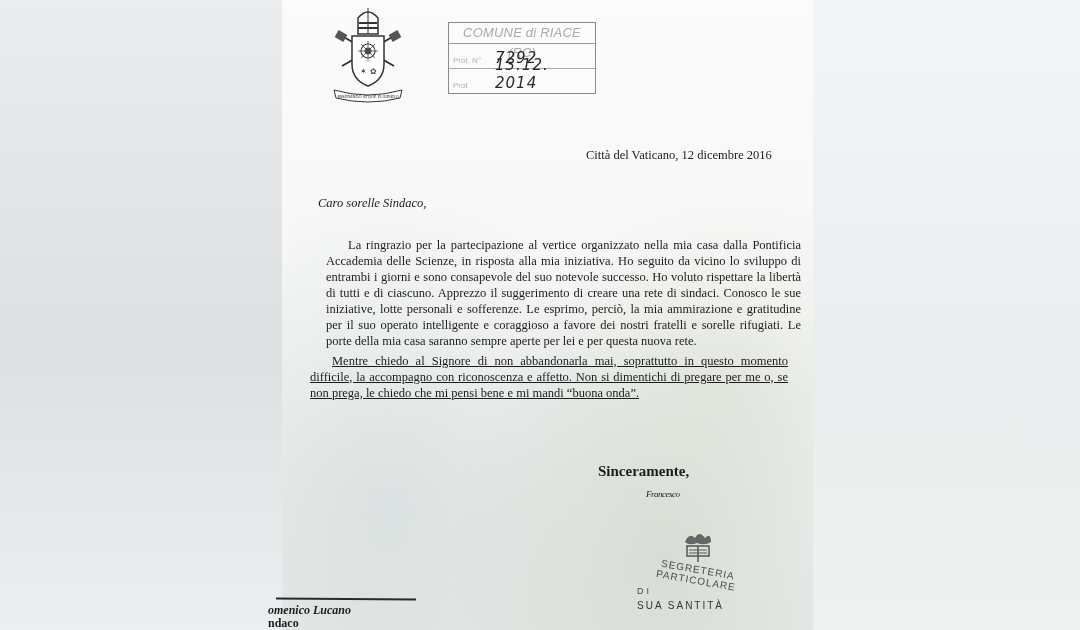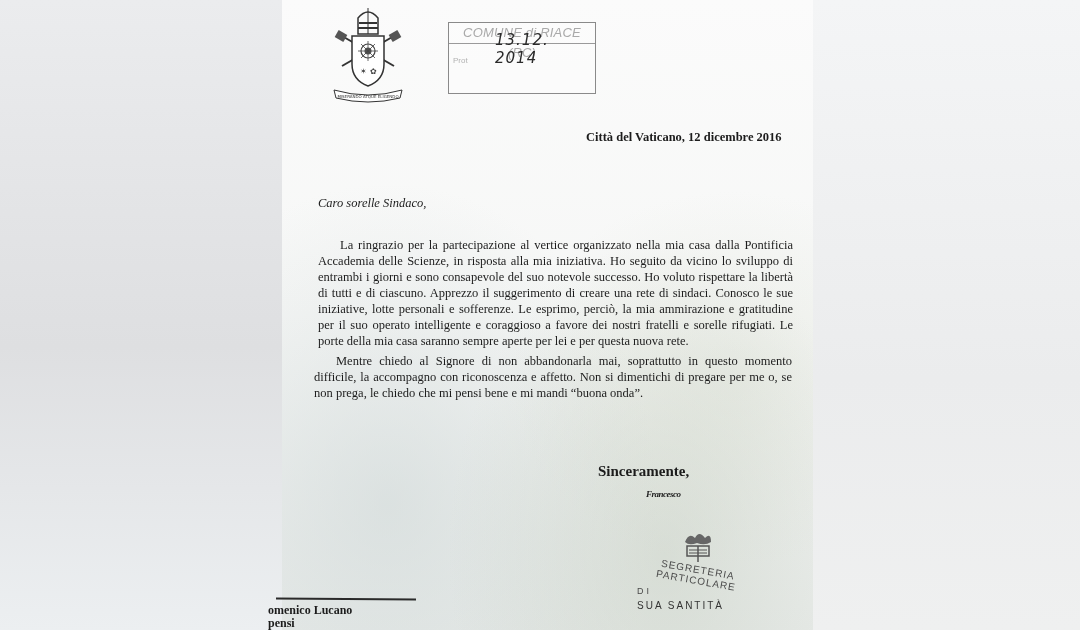--- a/index.html
+++ b/index.html
@@ -27,37 +27,37 @@
     border:1.5px solid #8a8a8a; background:rgba(255,255,255,0.3);
     font-family:"Liberation Sans", sans-serif;
   }
   .stamp-title { height:20px; border-bottom:1.2px solid #9a9a9a; color:#a9a9a9;
     font-weight:normal; font-style:italic; font-size:13px; text-align:center; line-height:20px; letter-spacing:0.2px;}
   .stamp-row { position:relative; height:24px; border-bottom:1px solid #a8a8a8; }
   .stamp-row:last-child { border-bottom:none; }
   .stamp-label { position:absolute; left:4px; bottom:3px; font-size:8px; color:#b3b3b3; }
   .stamp-value { position:absolute; left:46px; bottom:1px; font-family:"DejaVu Sans", sans-serif;
     font-size:15px; color:#2a2a2a; font-style:italic; letter-spacing:1px; }
-  .date-line { position:absolute; left:304px; top:130px; font-size:12.5px;font-weight:bold; }
+  .date-line { position:absolute; left:304px; top:148px; font-size:12.5px; }
   .salutation { position:absolute; left:36px; top:196px; font-size:12.5px; font-style:italic; }
   .para { position:absolute; font-size:12.5px; line-height:16px; text-align:justify; }
   .p1 { left:36px; top:224px; width:475px; }
-  .p2 { left:32px; top:340px; width:478px; }
-  .indent { text-indent:22px; }
+  .p2 { left:20px; top:340px; width:478px;text-decoration:underline; }
+  .indent { text-indent:22px;margin-left:8px; }
   .closing { position:absolute; left:316px; top:463px; font-size:15px; font-weight:bold; }
-  .signature { position:absolute; left:364px; top:489px; font-size:9px; font-style:italic; font-weight:bold; color:#222; letter-spacing:-0.5px;}
+  .signature { position:absolute; left:364px; top:489px; font-size:9px; font-style:italic; font-weight:normal; color:#222; letter-spacing:-0.5px;}
   .seal { position:absolute; left:355px; top:528px; width:120px; height:100px; }
   .seal-line1 { position:absolute; left:0; top:36px; width:120px; text-align:center;
     font-family:"Liberation Sans", sans-serif; font-size:10px; color:#4a4a4a; letter-spacing:1px; transform:rotate(10deg); }
   .seal-line2 { position:absolute; left:0; top:58px; width:120px; text-align:left;
     font-family:"Liberation Sans", sans-serif; font-size:9px; color:#4a4a4a; letter-spacing:3px; }
   .seal-line3 { position:absolute; left:0; top:72px; width:120px; text-align:left;
     font-family:"Liberation Sans", sans-serif; font-size:10px; color:#333; letter-spacing:2px; }
   .rule { position:absolute; left:-6px; top:598px; width:140px; height:1.5px; background:#2a2a2a; transform:rotate(0.5deg);}
-  .recipient-name { position:absolute; left:-14px; top:603px; font-size:12px; font-weight:bold; }
+  .recipient-name { position:absolute; left:-14px; top:603px; font-size:12px; font-weight:bold; font-style:italic; }
   .recipient-role { position:absolute; left:-14px; top:616px; font-size:12px; font-weight:bold; }
 </style>
 </head>
 <body>
 
 <div class="bg-left"></div>
 <div class="bg-right"></div>
 
 <div class="paper">
 
@@ -87,20 +87,24 @@
       <text x="42" y="68" font-size="8" fill="#444" font-family="DejaVu Sans, sans-serif">✿</text>
 
       <path d="M6 84 Q40 94 74 84 L72 92 Q40 100 8 92 Z" fill="#fff" stroke="#333" stroke-width="1"></path>
       <text x="40" y="92" font-size="4" fill="#333" text-anchor="middle" font-family="DejaVu Sans, sans-serif">MISERANDO ATQUE ELIGENDO</text>
     </svg>
   </div>
 
   <div class="stamp">
     <div class="stamp-title">COMUNE di RIACE (RC)</div>
     <div class="stamp-row">
+      <span class="stamp-label">Prot. N°</span>
+      <span class="stamp-value">7292</span>
+    </div>
+    <div class="stamp-row">
       <span class="stamp-label">Prot</span>
       <span class="stamp-value">13.12. 2014</span>
     </div>
   </div>
 
   <div class="date-line">Città del Vaticano, 12 dicembre 2016</div>
 
   <div class="salutation">Caro sorelle Sindaco,</div>
 
   <p class="para p1 indent">La ringrazio per la partecipazione al vertice organizzato nella mia casa dalla Pontificia Accademia delle Scienze, in risposta alla mia iniziativa. Ho seguito da vicino lo sviluppo di entrambi i giorni e sono consapevole del suo notevole successo. Ho voluto rispettare la libertà di tutti e di ciascuno. Apprezzo il suggerimento di creare una rete di sindaci. Conosco le sue iniziative, lotte personali e sofferenze. Le esprimo, perciò, la mia ammirazione e gratitudine per il suo operato intelligente e coraggioso a favore dei nostri fratelli e sorelle rifugiati. Le porte della mia casa saranno sempre aperte per lei e per questa nuova rete.</p>
@@ -117,14 +121,14 @@
       <line x1="52" y1="22" x2="70" y2="22" stroke="#555" stroke-width="1"></line>
       <line x1="52" y1="25" x2="70" y2="25" stroke="#555" stroke-width="1"></line>
     </svg>
     <div class="seal-line1">SEGRETERIA PARTICOLARE</div>
     <div class="seal-line2">DI</div>
     <div class="seal-line3">SUA SANTITÀ</div>
   </div>
 
   <div class="rule"></div>
   <div class="recipient-name">omenico Lucano</div>
-  <div class="recipient-role">pensi</div>
+  <div class="recipient-role">ndaco</div>
 </div>
 
 </body></html>

